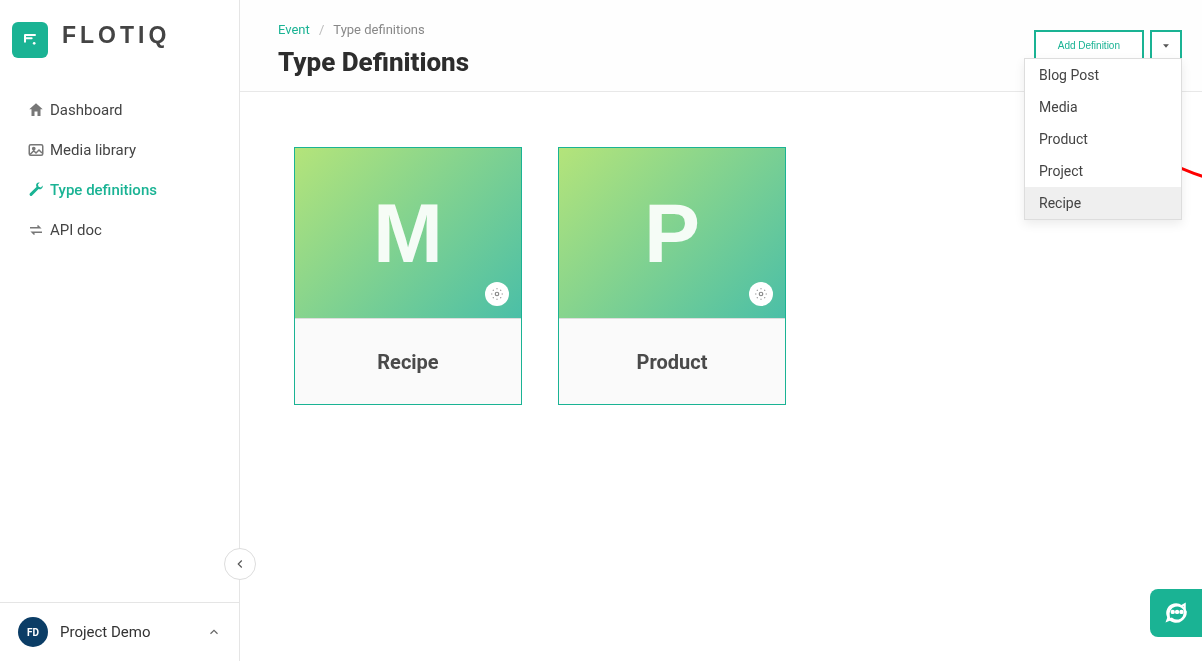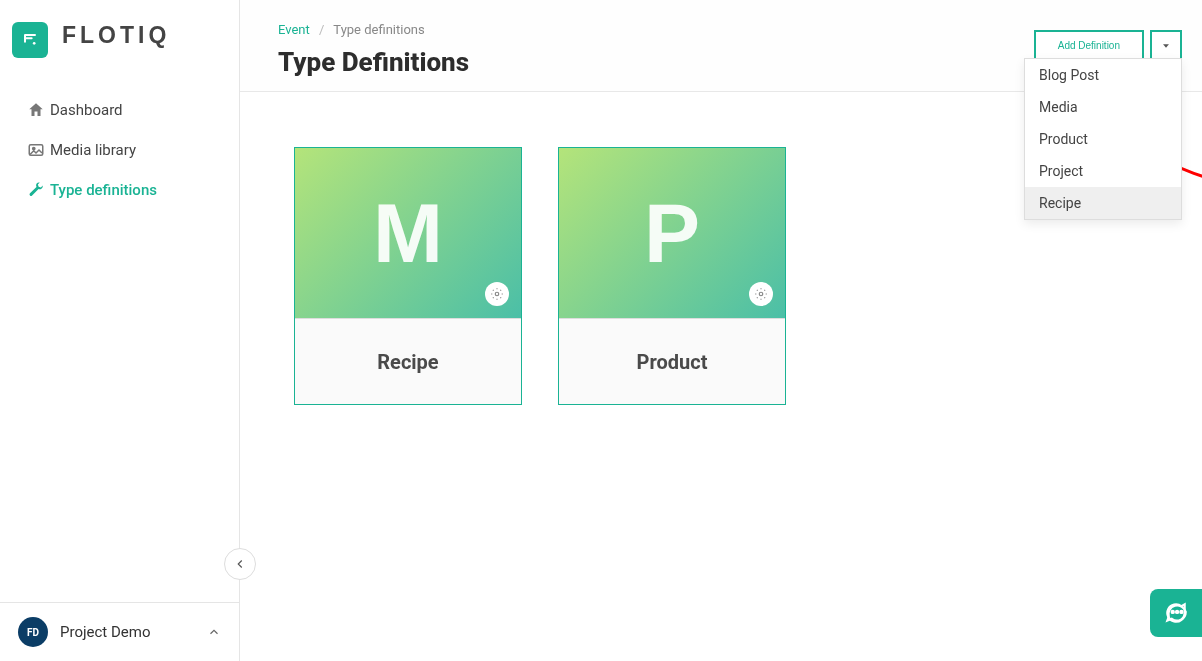--- a/index.html
+++ b/index.html
@@ -278,20 +278,28 @@
 
     <div class="nav-item active">
       <span class="nav-icon active-icon">
         <svg width="18" height="18" viewBox="0 0 24 24" fill="currentColor">
             <path d="M21 7a4 4 0 0 1-5.6 3.65L6.8 19.3a2 2 0 0 1-2.83-2.83l8.64-8.6A4 4 0 0 1 17 2l-2.5 2.5 1 3 3 1L21 6v1z"></path>
           </svg>
       </span>
       <span>Type definitions</span>
     </div>
 
+    <div class="nav-item">
+      <span class="nav-icon muted-icon">
+        <svg width="18" height="18" viewBox="0 0 24 24" fill="none" stroke="currentColor" stroke-width="2">
+            <path d="M4 9h13l-3-3M20 15H7l3 3"></path>
+          </svg>
+      </span>
+      <span>API doc</span>
+    </div>
   </nav>
 
   <div class="sidebar-footer">
     <div class="avatar">FD</div>
     <div class="user-name">Project Demo</div>
     <span class="chev">
       <svg width="14" height="14" viewBox="0 0 24 24" fill="none" stroke="#666" stroke-width="2">
           <path d="M6 15l6-6 6 6"></path>
         </svg>
     </span>

